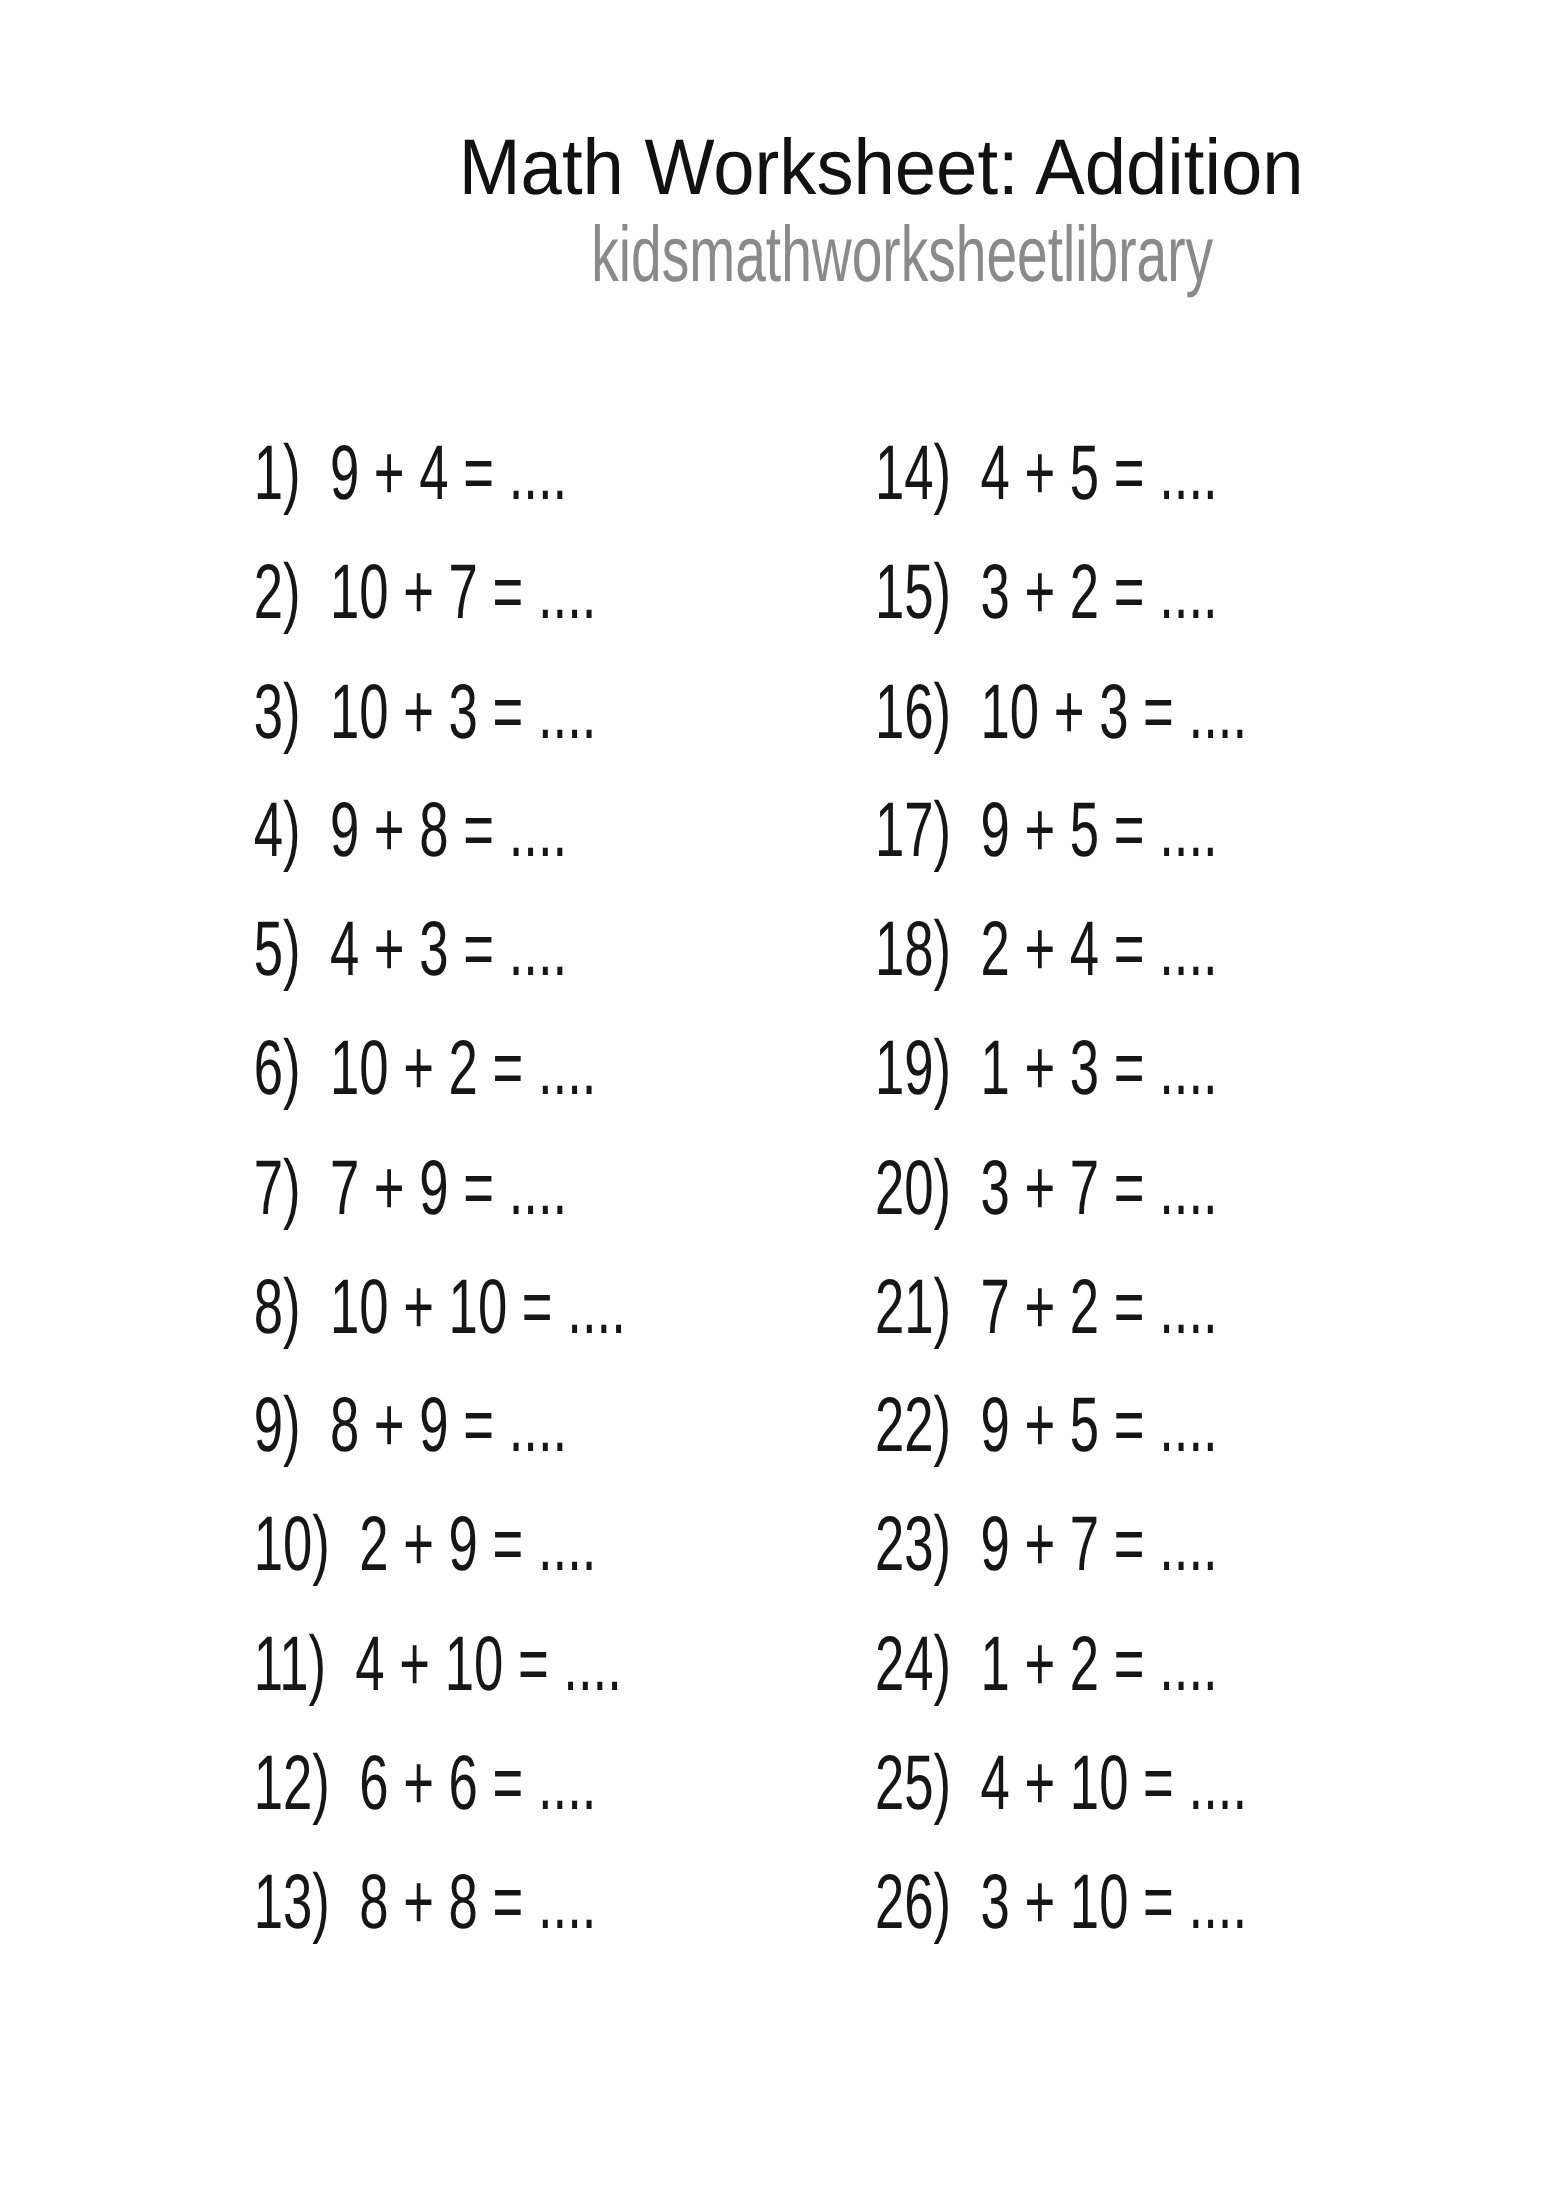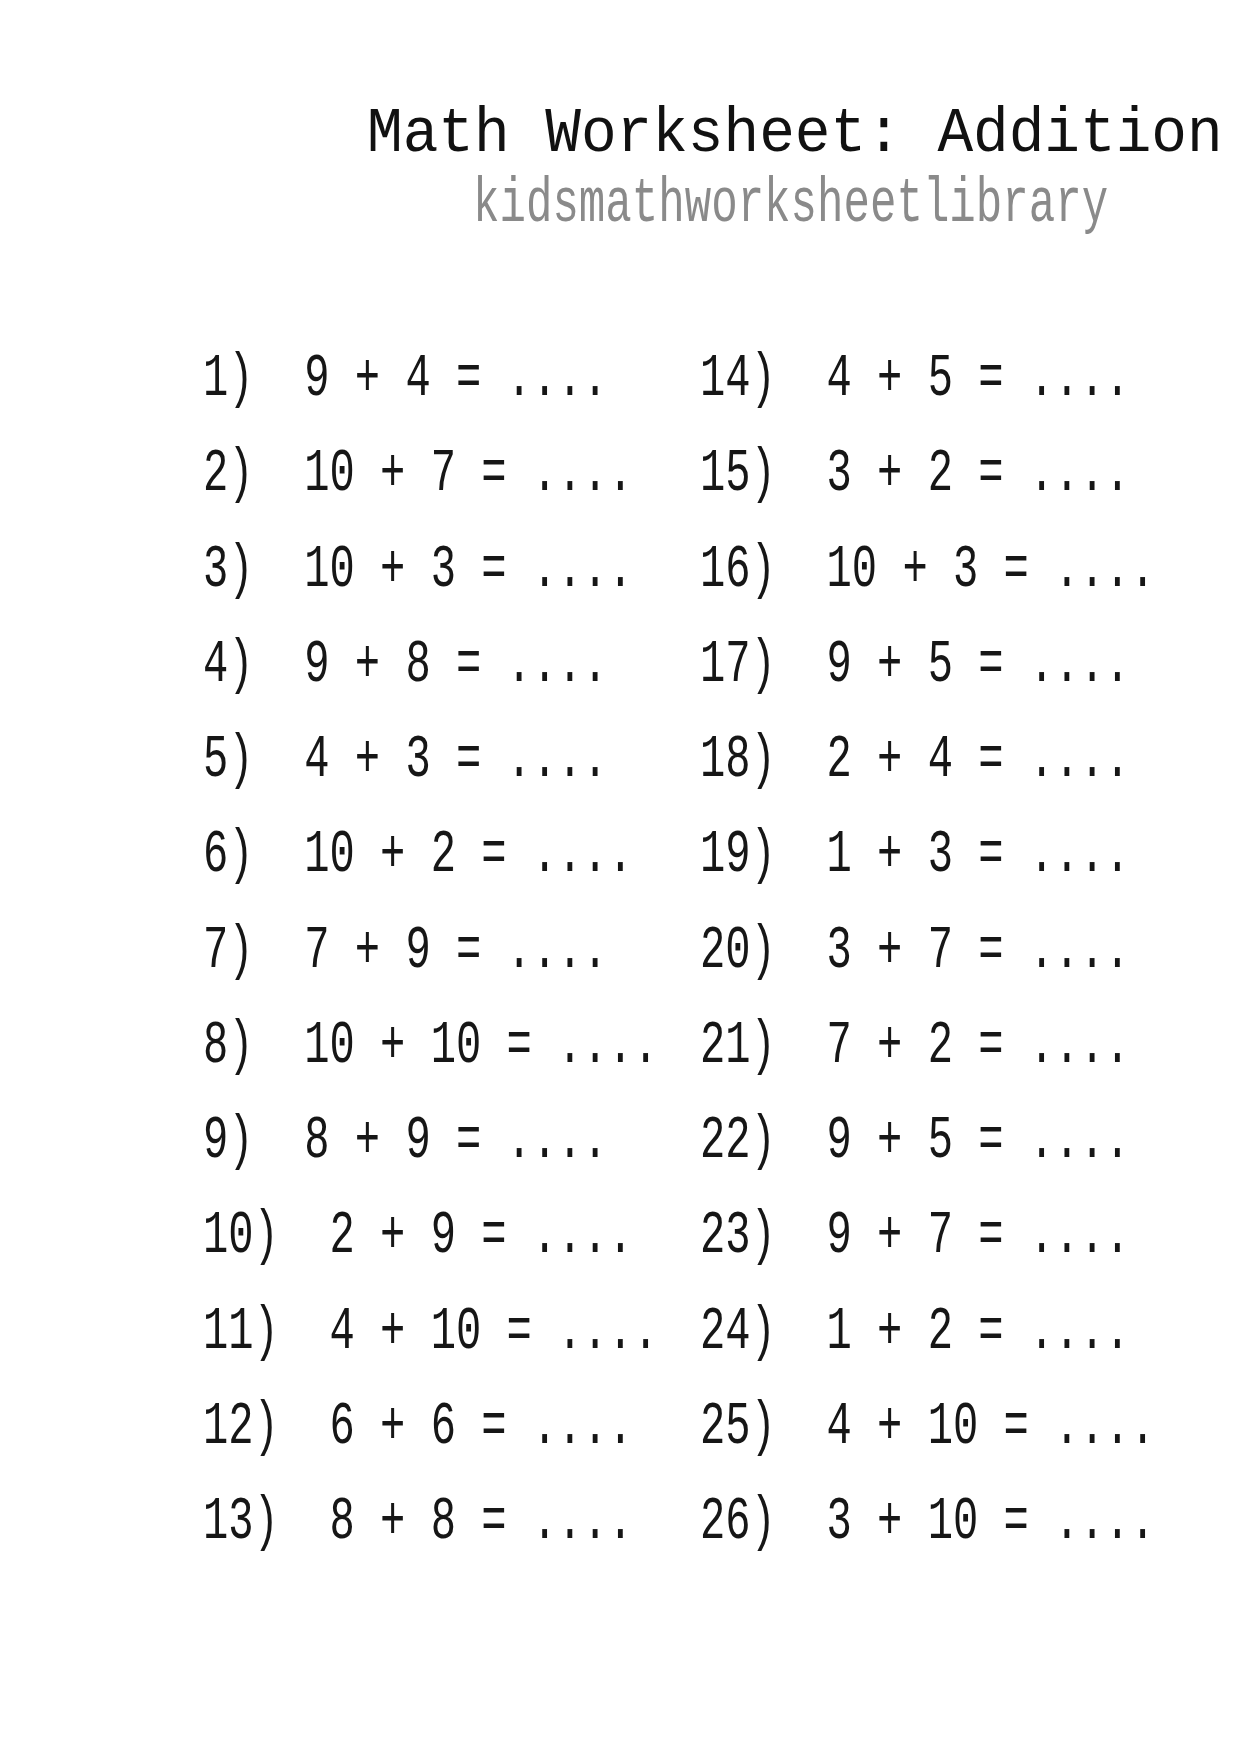--- a/index.html
+++ b/index.html
@@ -6,21 +6,21 @@
     margin: 0;
     padding: 0;
     background: #ffffff;
   }
   .page {
     position: relative;
     width: 1240px;
     height: 1754px;
     background: #ffffff;
     overflow: hidden;
-    font-family: Liberation Mono, monospace;
+    font-family: Liberation Sans, sans-serif;
     color: #161616;
   }
   .title {
     position: absolute;
     left: 367px;
     top: 103px;
     font-size: 63px;
     line-height: 1;
     white-space: pre;
     transform: scaleX(0.943);

